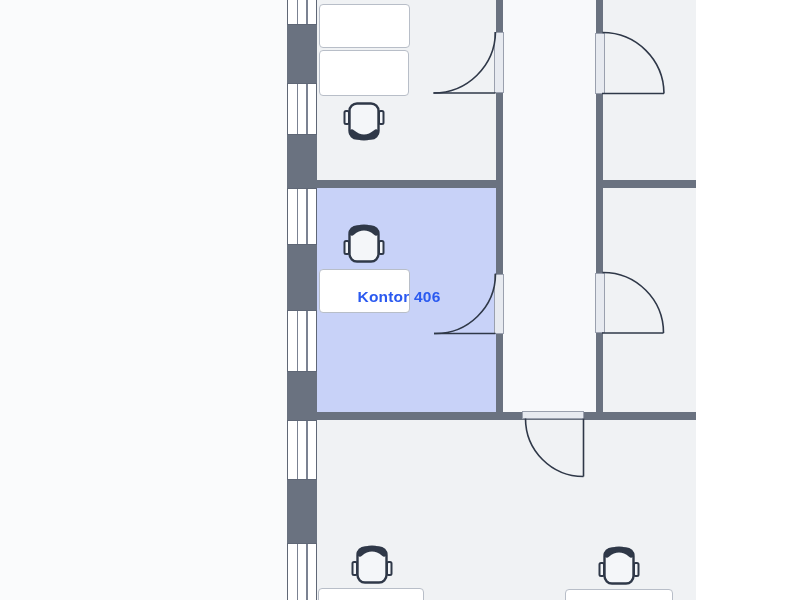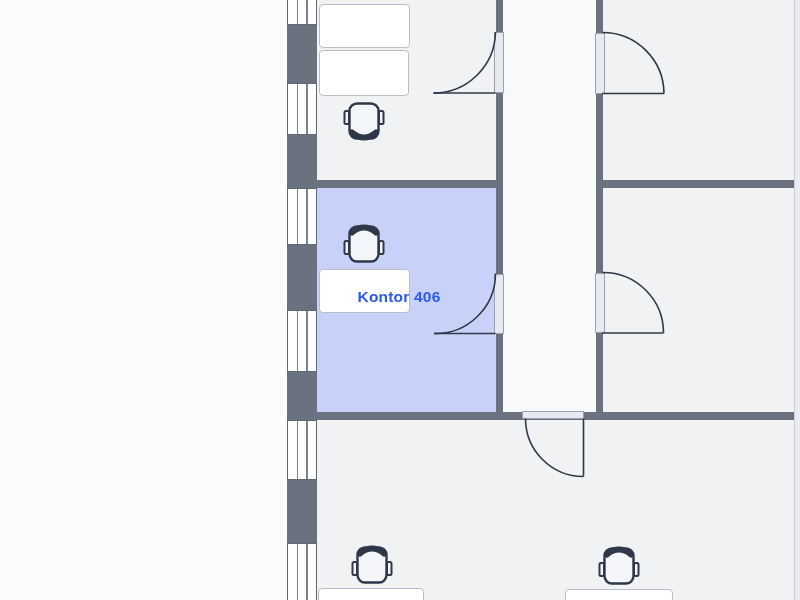--- a/index.html
+++ b/index.html
@@ -1,19 +1,19 @@
 <!DOCTYPE html>
 <html><head>
 <meta charset="utf-8">
 <style>
   html,body{margin:0;padding:0;}
   body{font-family:"Liberation Sans", sans-serif;}
   #plan{
     position:relative;
-    width:800px;height:600px;
+    width:696px;height:600px;
     overflow:hidden;
     background:#fafbfc;
   }
   .room{position:absolute;}
   .wall{position:absolute;background:#6a7280;}
   .window{
     position:absolute;
     background:#ffffff;
     border:1.5px solid #5f6776;
     box-sizing:border-box;

